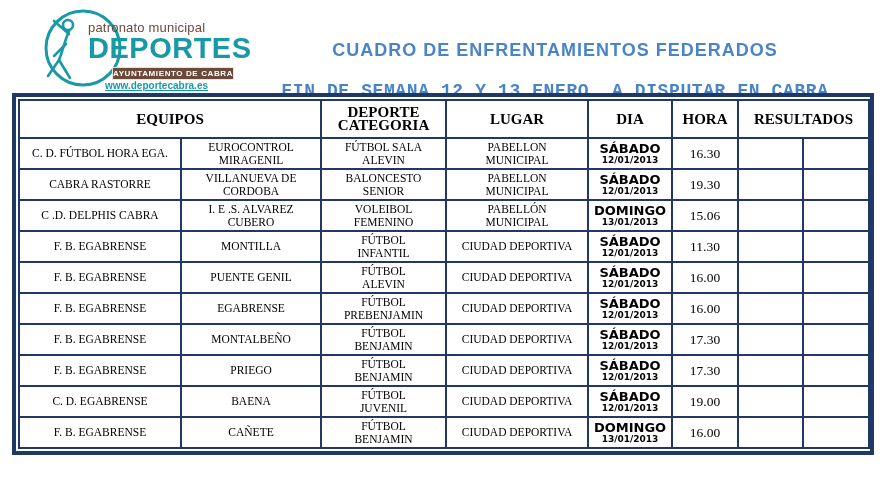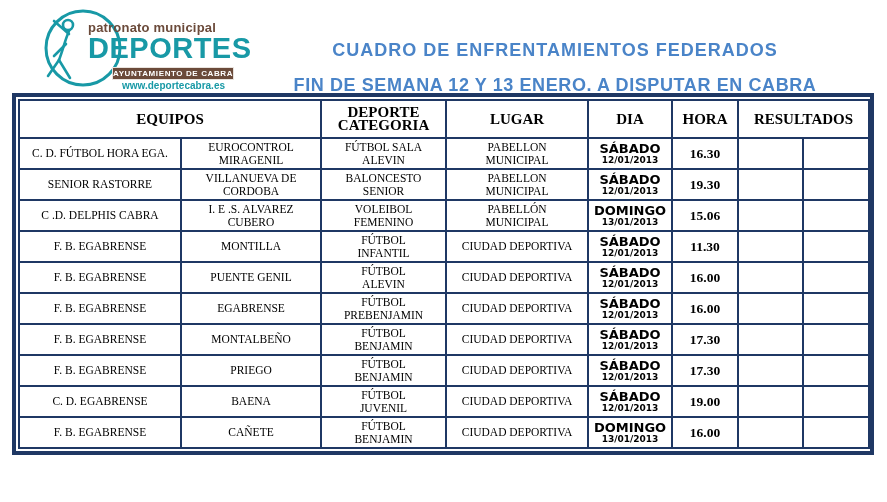--- a/index.html
+++ b/index.html
@@ -21,21 +21,21 @@
   .logo-art { position: absolute; left: 0; top: 0; }
   .logo-text {
     position: absolute;
     left: 60px; top: 16px;
     width: 152px;
     font-family: "Liberation Sans", sans-serif;
     text-align: left;
   }
   .logo-tagline {
     color: #6B4A3A;
-    font-weight: bold;
+    font-weight: normal;
     font-size: 13px;
     letter-spacing: 0.2px;
     white-space: nowrap;
   }
   .logo-name {
     color: #1899A6;
     font-weight: bold;
     font-size: 29px;
     line-height: 27px;
     letter-spacing: 0.5px;
@@ -50,36 +50,37 @@
     letter-spacing: 0.6px;
     padding: 1px 0;
     border: 1px solid #e8e3de;
     margin: 1px 0 0 24px;
     white-space: nowrap;
   }
   .logo-site {
     color: #1899A6;
     font-weight: bold;
     font-size: 10px;
-    margin-left: 34px;
+    margin-left: 17px;
     white-space: nowrap;
+    text-decoration: underline;
   }
 
   
   .title-block {
     position: absolute;
     left: 235px; top: 40px;
     width: 640px;
     text-align: center;
     font-family: "Liberation Sans", sans-serif;
     font-weight: bold;
     color: #4A84C8;
   }
   .title-line1 { font-size: 18px; letter-spacing: 1px; }
-  .title-line2 { font-size: 18px; letter-spacing: 0.6px; margin-top: 14px; }
+  .title-line2 { font-size: 18px; letter-spacing: 0.6px; margin-top: 20px; font-family: Liberation Mono, monospace; }
 
   
   .table-frame {
     position: absolute;
     left: 12px; top: 93px;
     width: 862px;
     border: 4px solid #1F3864;
     padding: 2px;
     background: #ffffff;
   }
@@ -110,21 +111,21 @@
   }
   .multiline { white-space: pre-line; }
   td.td-dia {
     font-family: "DejaVu Sans", sans-serif;
     font-weight: bold;
   }
   .day-name { font-size: 13px; line-height: 12px; display: block; }
   .day-date { font-size: 9px; line-height: 10px; display: block; }
   td.td-hora {
     font-family: "Liberation Serif", serif;
-    font-weight: bold;
+    font-weight: normal;
     font-size: 13.5px;
   }
 </style>
 </head>
 <body>
 
 <div class="page">
 
   <div class="logo">
     <svg class="logo-art" width="110" height="88" viewBox="0 0 110 88">
@@ -185,21 +186,21 @@
 MUNICIPAL</td>
           <td class="td-dia">
               <span class="day-name">SÁBADO</span>
               <span class="day-date">12/01/2013</span>
             </td>
           <td class="td-hora">16.30</td>
           <td></td>
           <td></td>
         </tr>
         <tr>
-          <td class="cell-text">SENIOR RASTORRE</td>
+          <td class="cell-text">CABRA RASTORRE</td>
           <td class="cell-text multiline">VILLANUEVA DE
 CORDOBA</td>
           <td class="cell-text multiline">BALONCESTO
 SENIOR</td>
           <td class="cell-text multiline">PABELLON
 MUNICIPAL</td>
           <td class="td-dia">
               <span class="day-name">SÁBADO</span>
               <span class="day-date">12/01/2013</span>
             </td>

